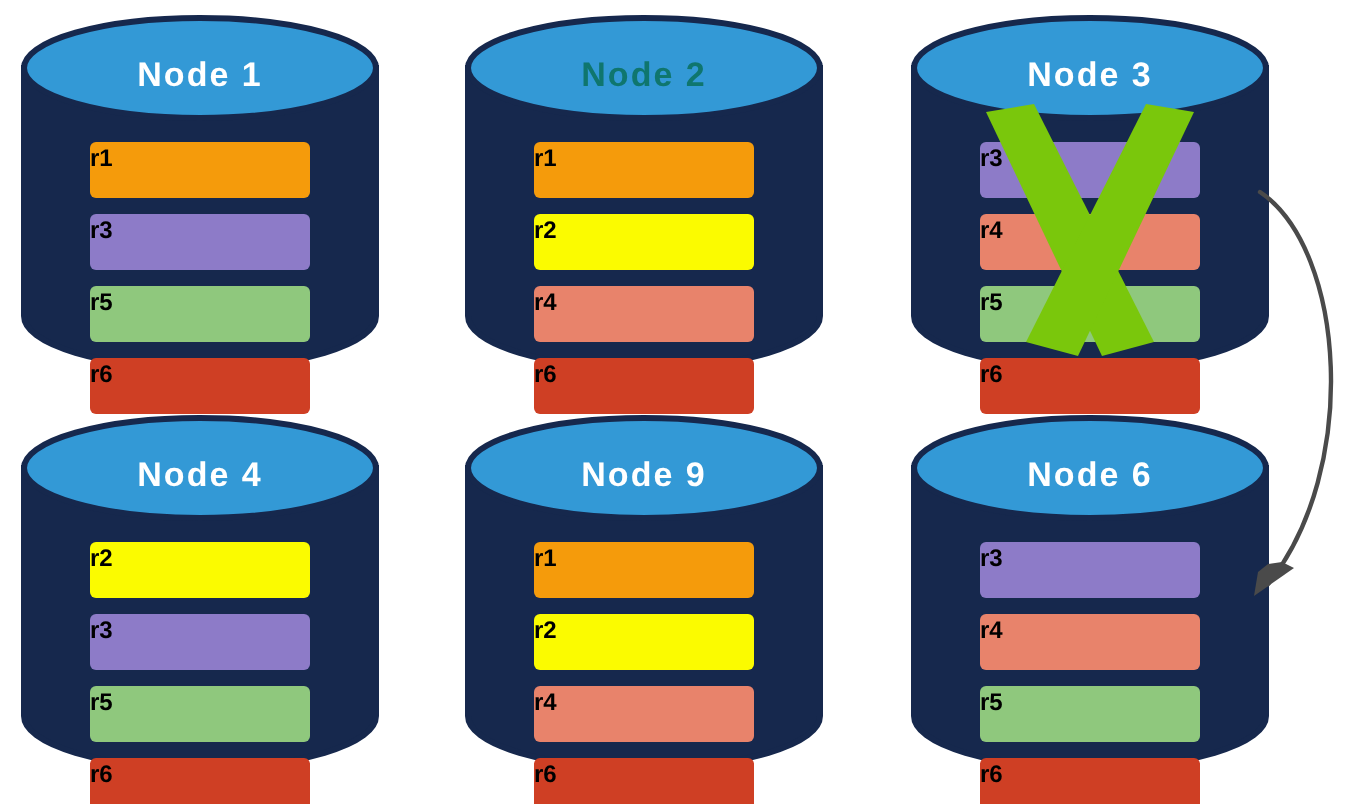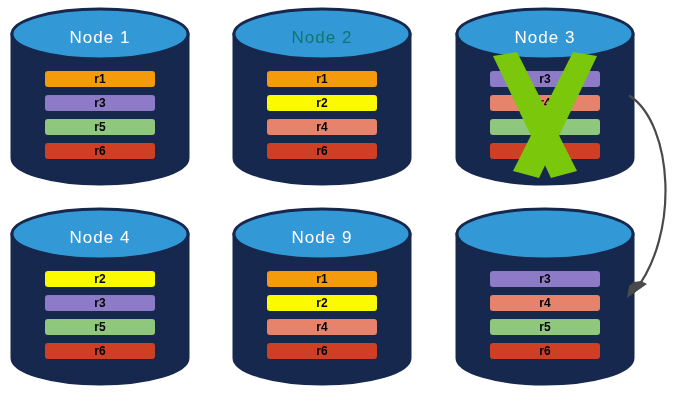--- a/index.html
+++ b/index.html
@@ -35,39 +35,38 @@
     overflow: visible;
   }
   .node-title {
     position: absolute;
     left: 0;
     top: 20px;
     width: 180px;
     text-align: center;
     color: #ffffff;
     font-size: 17px;
-    font-weight: normal;
+    font-weight: bold;
     letter-spacing: 1px;
     line-height: 20px;
     pointer-events: none;
   }
   .rows {
     position: absolute;
     left: 35px;
     top: 63px;
     width: 110px;
   }
   .row-bar {
-    height: 16px;
+    height: 28px;
     margin-bottom: 8px;
     border-radius: 3px;
     color: #000000;
     font-size: 12px;
     font-weight: bold;
-    text-align: center;
     line-height: 16px;
     box-sizing: border-box;
   }
   .xmark {
     position: absolute;
     left: 0;
     top: 0;
     width: 180px;
     height: 180px;
     pointer-events: none;
@@ -155,20 +154,21 @@
       <div class="row-bar" style="background: rgb(251, 251, 0); color: rgb(0, 0, 0);">r2</div>
       <div class="row-bar" style="background: rgb(232, 131, 107); color: rgb(0, 0, 0);">r4</div>
       <div class="row-bar" style="background: rgb(207, 63, 36); color: rgb(0, 0, 0);">r6</div>
     </div>
   </div>
 <div class="node" style="left: 455px; top: 208px;">
     <svg viewBox="0 0 180 180">
       <path d="M 2 26 L 2 150 A 88 26 0 0 0 178 150 L 178 26 Z" fill="#16284d" stroke="#16284d" stroke-width="3"></path>
       <ellipse cx="90" cy="26" rx="88" ry="25" fill="#3399d6" stroke="#16284d" stroke-width="3"></ellipse>
     </svg>
+    <div class="node-title" style="color: rgb(255, 255, 255);">Node 6</div>
     <div class="rows">
       <div class="row-bar" style="background: rgb(141, 123, 200); color: rgb(0, 0, 0);">r3</div>
       <div class="row-bar" style="background: rgb(232, 131, 107); color: rgb(0, 0, 0);">r4</div>
       <div class="row-bar" style="background: rgb(143, 200, 125); color: rgb(0, 0, 0);">r5</div>
       <div class="row-bar" style="background: rgb(207, 63, 36); color: rgb(0, 0, 0);">r6</div>
     </div>
   </div>
 <svg id="arrow-layer" viewBox="0 0 676 402" xmlns="http://www.w3.org/2000/svg">
   <path d="M 630 96 C 673 125, 680 235, 634 292" fill="none" stroke="#4a4a4a" stroke-width="2.2" stroke-linecap="round"></path>
   <polygon points="627,298 647,284 641,281 634,282 629,286" fill="#4a4a4a"></polygon>

